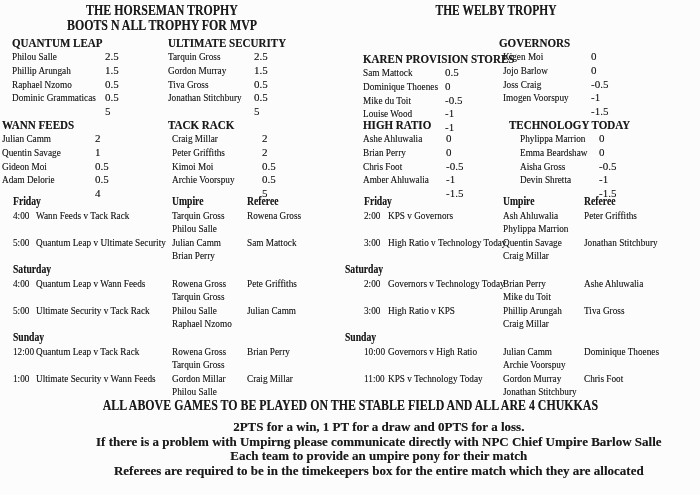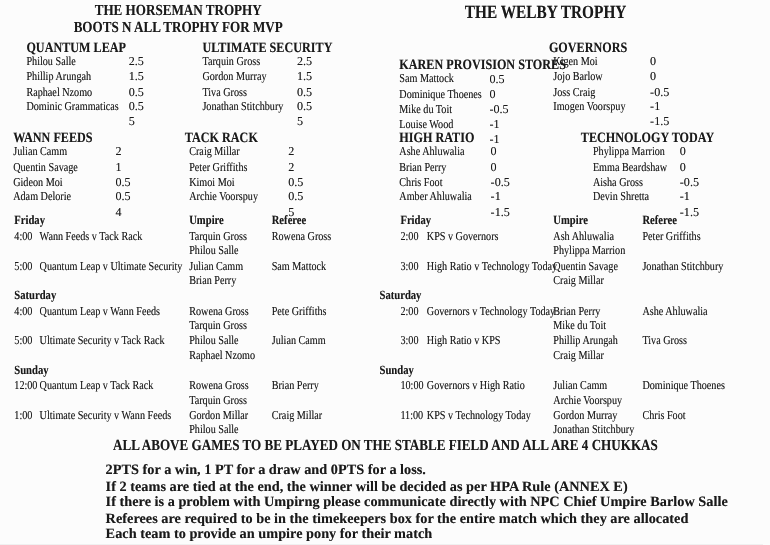--- a/index.html
+++ b/index.html
@@ -6,21 +6,21 @@
   html,body { background:#e8e8e8; }
   .page{
     position:relative; width:700px; height:495px; background:#fcfcfc;
     font-family:Liberation Serif, serif; color:#1a1a1a;
     overflow:hidden; text-shadow:0 0 .5px rgba(26,26,26,.45);padding-left:17px;
   }
   
   .doc-title{ position:absolute; text-align:center; font-weight:bold; }
   #title-left{ left:8px; top:3px; width:308px; font-size:14px; line-height:15px; }
   #title-left div{ transform:scaleX(.85); }
-  #title-right{ left:340px; top:3px; width:312px; font-size:17px; line-height:15px; }
+  #title-right{ left:340px; top:3px; width:312px; font-size:14px; line-height:15px; }
   #title-right div{ transform:scaleX(.82); }
   
   .team{ position:absolute; width:172px; }
   .tname{ font-size:13px; line-height:15px; font-weight:bold; white-space:nowrap;
           transform:scaleX(.85); transform-origin:0 50%; }
   .prow{ position:relative; height:13.8px; font-size:11px; line-height:13.8px; }
   .pn{ display:inline-block; white-space:nowrap; transform:scaleX(.84); transform-origin:0 50%; }
   .pv{ position:absolute; left:var(--voff); top:0; }
   .team.ind .pn{ margin-left:11px; }
   .team.ind2 .pn{ margin-left:4px; }
@@ -38,58 +38,58 @@
   #sched-right .mcol{ left:24px; }
   #sched-right .ucol{ left:139px; }
   #sched-right .rcol{ left:220px; }
   #sched-right .day.outdent{ left:-19px; }
   .hdr{ font-weight:bold; font-size:11.5px; }
   
   .f-heading{ position:absolute; top:398px; left:0; width:700px; text-align:center;
               font-weight:bold; font-size:14px; }
   .f-heading span{ display:inline-block; transform:scaleX(.85); white-space:nowrap; }
   .f-rules{ position:absolute; top:420px; left:96px; font-weight:bold; font-size:13px; line-height:14.6px; }
-  .f-rules div{ white-space:nowrap; }
+  .f-rules div{ white-space:nowrap;text-align:center; }
 </style>
 </head>
 <body>
 
 <div class="page">
 
   <div class="doc-title" id="title-left">
     <div>THE HORSEMAN TROPHY</div>
     <div>BOOTS N ALL TROPHY FOR MVP</div>
   </div>
   <div class="doc-title" id="title-right">
     <div>THE WELBY TROPHY</div>
   </div>
 
-  <div class="team" style="left:24px;top:35px;--voff:93px">
+  <div class="team" style="left:12px;top:35px;--voff:93px">
     <div class="tname">QUANTUM LEAP</div>
     <div class="prow"><span class="pn">Philou Salle</span><span class="pv">2.5</span></div>
     <div class="prow"><span class="pn">Phillip Arungah</span><span class="pv">1.5</span></div>
     <div class="prow"><span class="pn">Raphael Nzomo</span><span class="pv">0.5</span></div>
     <div class="prow"><span class="pn">Dominic Grammaticas</span><span class="pv">0.5</span></div>
     <div class="prow">
         <span class="pv">5</span>
       </div>
   </div>
 
-  <div class="team" style="left:184px;top:35px;--voff:86px">
+  <div class="team" style="left:168px;top:35px;--voff:86px">
     <div class="tname">ULTIMATE SECURITY</div>
     <div class="prow"><span class="pn">Tarquin Gross</span><span class="pv">2.5</span></div>
     <div class="prow"><span class="pn">Gordon Murray</span><span class="pv">1.5</span></div>
     <div class="prow"><span class="pn">Tiva Gross</span><span class="pv">0.5</span></div>
     <div class="prow"><span class="pn">Jonathan Stitchbury</span><span class="pv">0.5</span></div>
     <div class="prow">
         <span class="pv">5</span>
       </div>
   </div>
 
-  <div class="team" style="left:12px;top:117px;--voff:93px">
+  <div class="team" style="left:2px;top:117px;--voff:93px">
     <div class="tname">WANN FEEDS</div>
     <div class="prow"><span class="pn">Julian Camm</span><span class="pv">2</span></div>
     <div class="prow"><span class="pn">Quentin Savage</span><span class="pv">1</span></div>
     <div class="prow"><span class="pn">Gideon Moi</span><span class="pv">0.5</span></div>
     <div class="prow"><span class="pn">Adam Delorie</span><span class="pv">0.5</span></div>
     <div class="prow">
         <span class="pv">4</span>
       </div>
   </div>
 
@@ -130,21 +130,21 @@
     <div class="tname">HIGH RATIO</div>
     <div class="prow"><span class="pn">Ashe Ahluwalia</span><span class="pv">0</span></div>
     <div class="prow"><span class="pn">Brian Perry</span><span class="pv">0</span></div>
     <div class="prow"><span class="pn">Chris Foot</span><span class="pv">-0.5</span></div>
     <div class="prow"><span class="pn">Amber Ahluwalia</span><span class="pv">-1</span></div>
     <div class="prow">
         <span class="pv">-1.5</span>
       </div>
   </div>
 
-  <div class="team ind" style="left:528px;top:117px;--voff:90px">
+  <div class="team ind" style="left:509px;top:117px;--voff:90px">
     <div class="tname">TECHNOLOGY TODAY</div>
     <div class="prow"><span class="pn">Phylippa Marrion</span><span class="pv">0</span></div>
     <div class="prow"><span class="pn">Emma Beardshaw</span><span class="pv">0</span></div>
     <div class="prow"><span class="pn">Aisha Gross</span><span class="pv">-0.5</span></div>
     <div class="prow"><span class="pn">Devin Shretta</span><span class="pv">-1</span></div>
     <div class="prow">
         <span class="pv">-1.5</span>
       </div>
   </div>
 
@@ -282,19 +282,18 @@
     <div class="sline">
       <span class="ucol">Jonathan Stitchbury</span>
     </div>
   </div>
 
   <div class="f-heading">
     <span>ALL ABOVE GAMES TO BE PLAYED ON THE STABLE FIELD AND ALL ARE 4 CHUKKAS</span>
   </div>
   <div class="f-rules">
     <div>2PTS for a win, 1 PT for a draw and 0PTS for a loss.</div>
-    <div>If 2 teams are tied at the end, the winner will be decided as per HPA Rule (ANNEX E)</div>
     <div>If there is a problem with Umpirng please communicate directly with NPC Chief Umpire Barlow Salle</div>
+    <div>Each team to provide an umpire pony for their match</div>
     <div>Referees are required to be in the timekeepers box for the entire match which they are allocated</div>
-    <div>Each team to provide an umpire pony for their match</div>
   </div>
 
 </div>
 
 </body></html>

